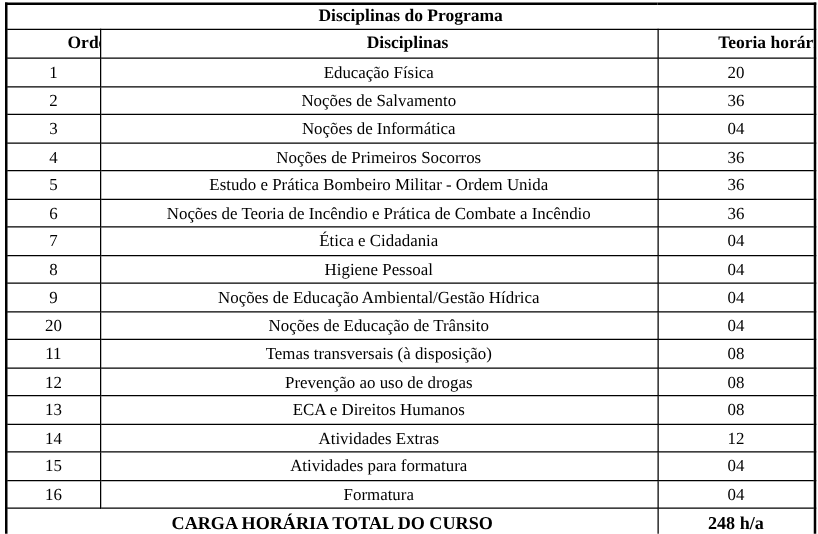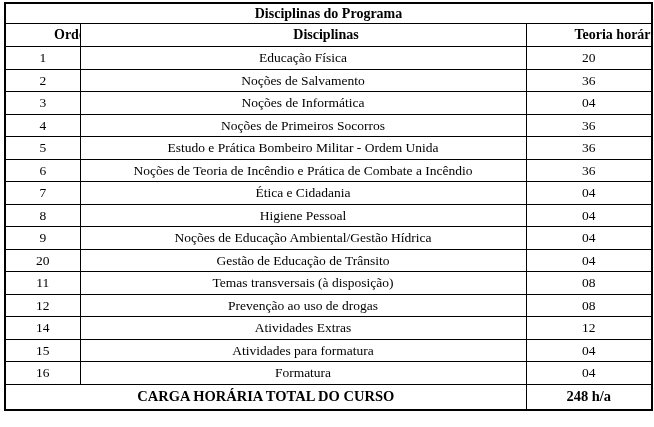--- a/index.html
+++ b/index.html
@@ -142,31 +142,36 @@
           <td class="c-disc">Higiene Pessoal</td>
           <td class="c-carga">04</td>
         </tr>
         <tr class="data-row">
           <td class="c-ordem">9</td>
           <td class="c-disc">Noções de Educação Ambiental/Gestão Hídrica</td>
           <td class="c-carga">04</td>
         </tr>
         <tr class="data-row">
           <td class="c-ordem">20</td>
-          <td class="c-disc">Gestão de Educação de Trânsito</td>
+          <td class="c-disc">Noções de Educação de Trânsito</td>
           <td class="c-carga">04</td>
         </tr>
         <tr class="data-row">
           <td class="c-ordem">11</td>
           <td class="c-disc">Temas transversais (à disposição)</td>
           <td class="c-carga">08</td>
         </tr>
         <tr class="data-row">
           <td class="c-ordem">12</td>
           <td class="c-disc">Prevenção ao uso de drogas</td>
+          <td class="c-carga">08</td>
+        </tr>
+        <tr class="data-row">
+          <td class="c-ordem">13</td>
+          <td class="c-disc">ECA e Direitos Humanos</td>
           <td class="c-carga">08</td>
         </tr>
         <tr class="data-row">
           <td class="c-ordem">14</td>
           <td class="c-disc">Atividades Extras</td>
           <td class="c-carga">12</td>
         </tr>
         <tr class="data-row">
           <td class="c-ordem">15</td>
           <td class="c-disc">Atividades para formatura</td>

